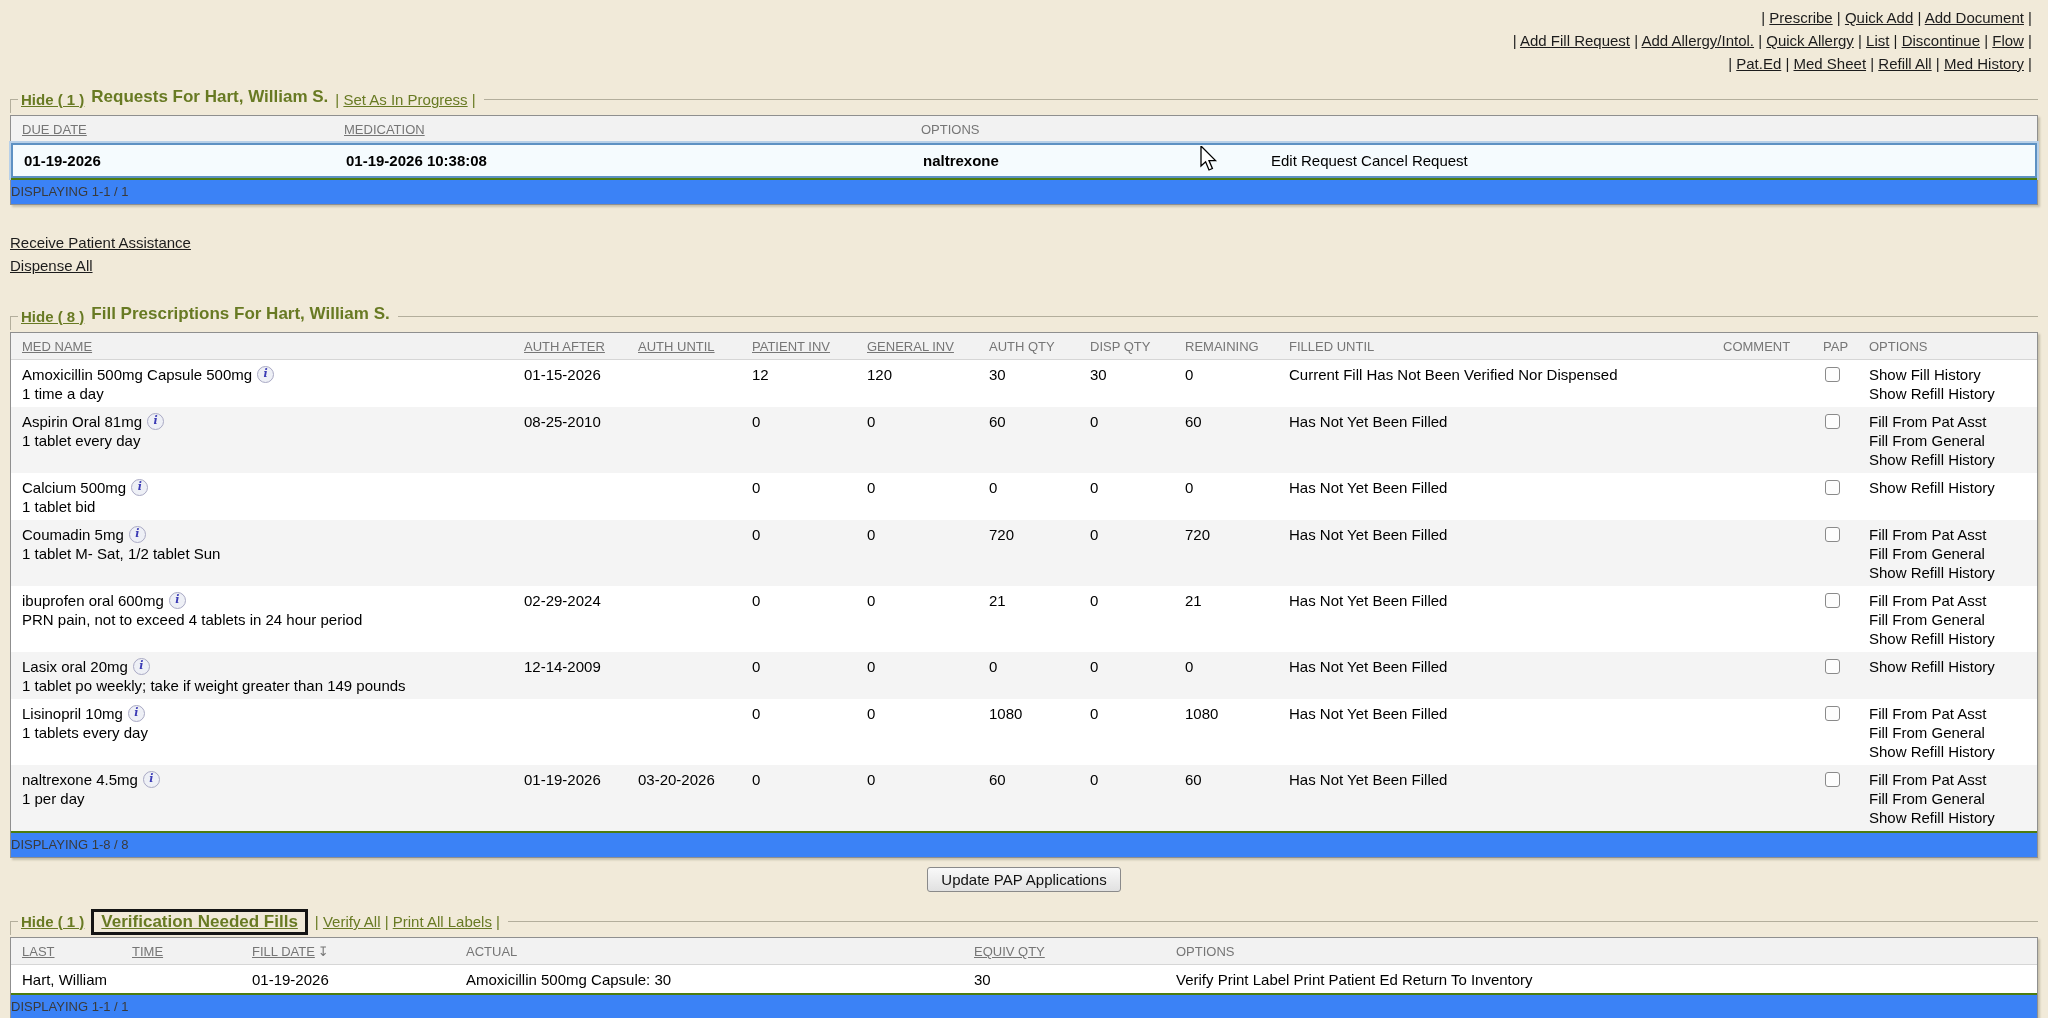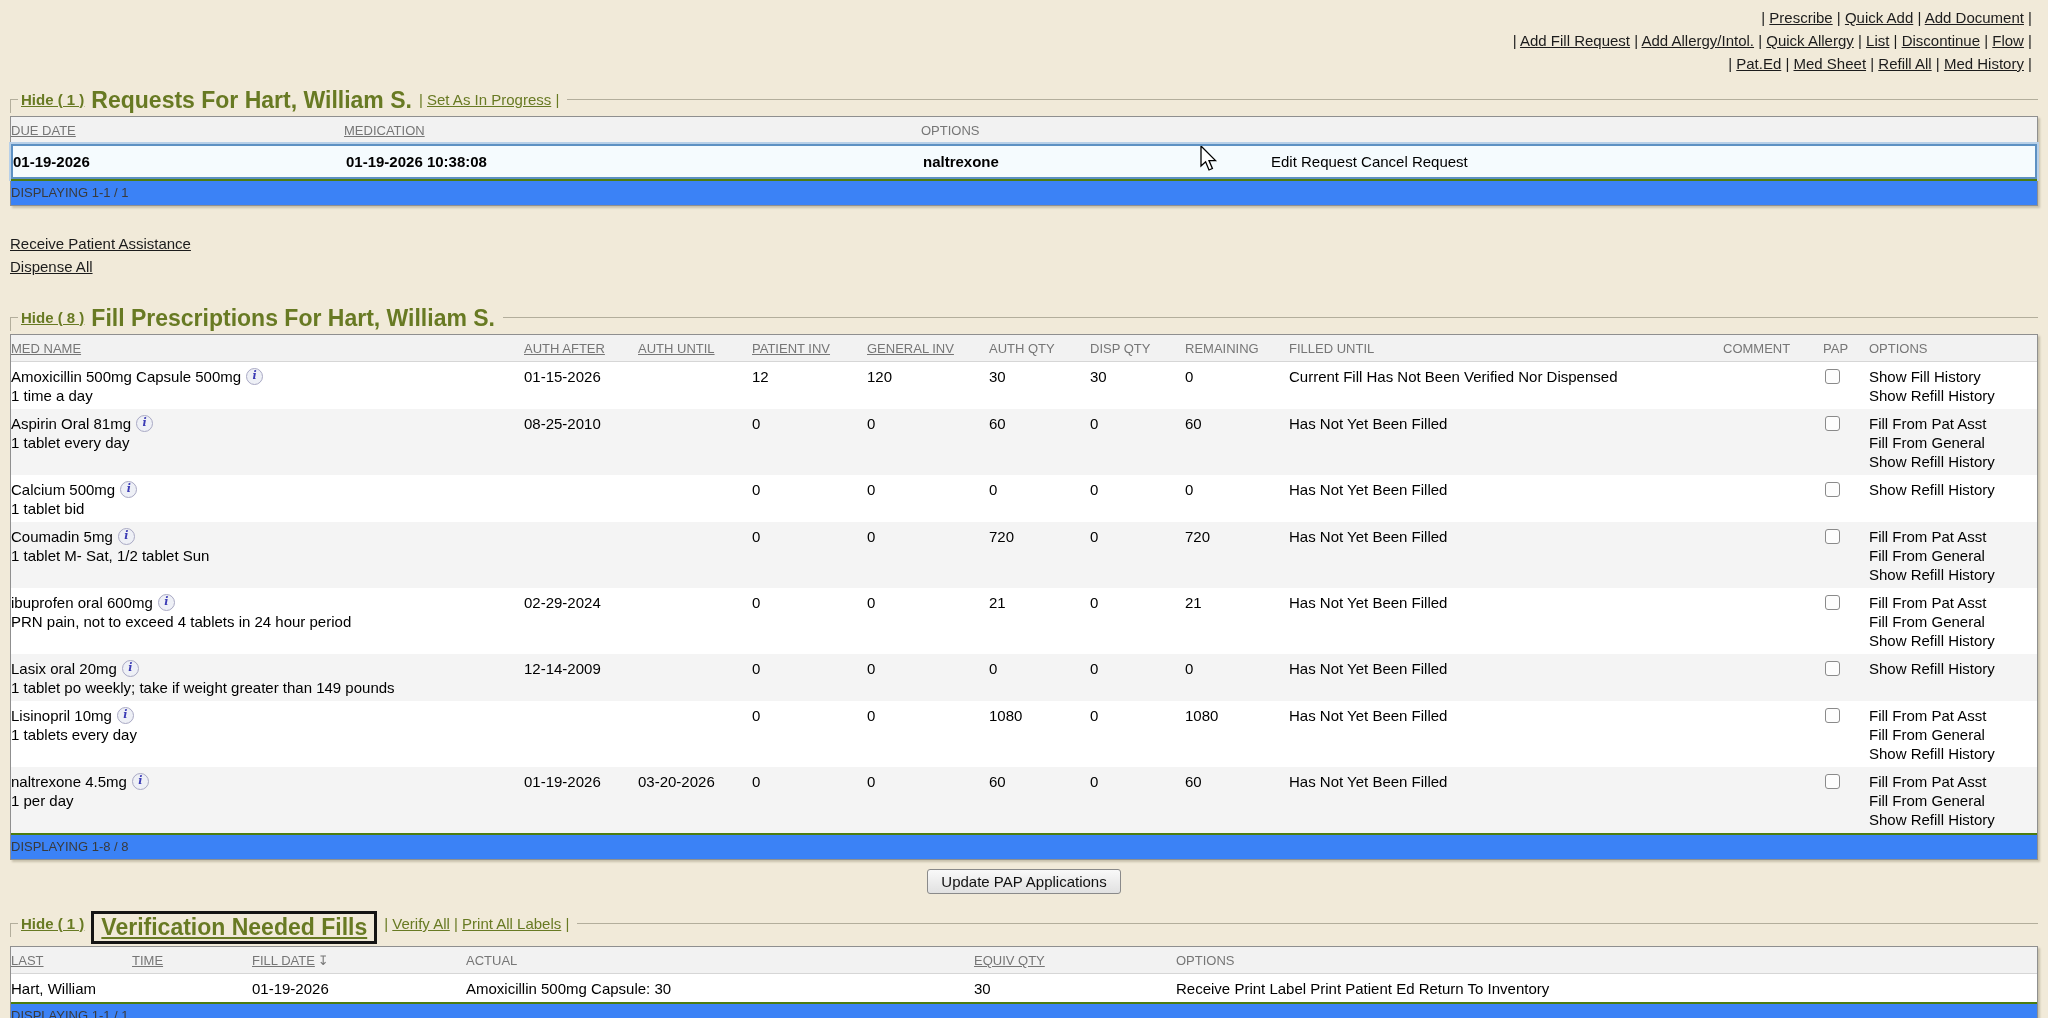--- a/index.html
+++ b/index.html
@@ -13,32 +13,32 @@
 
   
   .top-links{padding:6px 16px 0 0;text-align:right;font-size:15px;line-height:23px;color:#1c1c1c;}
   .top-links a{color:#1c1c1c;text-decoration:underline;cursor:pointer;white-space:nowrap;}
 
   
   .section{margin:0 10px;}
   .legend{display:flex;align-items:flex-start;color:#687a23;font-size:15px;white-space:nowrap;}
   .corner{width:7px;height:13px;border-top:1px solid #b3ae9c;border-left:1px solid #b3ae9c;margin-top:12px;flex:0 0 auto;}
   .hide-link{color:#687a23;font-weight:bold;text-decoration:underline;margin:4px 7px 0 3px;cursor:pointer;}
-  .sec-title{font-size:23px;font-weight:bold;}
+  .sec-title{font-size:17px;font-weight:bold;}
   .black-box{border:3px solid #151515;padding:0 7px;display:inline-block;text-decoration:underline;}
   .legend-actions{margin:4px 0 0 7px;}
   .legend-actions a{color:#687a23;text-decoration:underline;cursor:pointer;}
   .legend-line{flex:1 1 auto;border-top:1px solid #b3ae9c;margin:12px 0 0 8px;}
 
   
   .tbl{background:#fff;border:1px solid #8f8f8f;box-shadow:2px 2px 2px #c8c1ac;margin-top:2px;font-size:15px;}
   .thead{background:#f2f2f2;border-bottom:1px solid #d6d6d6;color:#767676;font-size:13px;}
   .th{padding:6px 4px 5px 0;white-space:nowrap;}
   .th.sortable span.lbl{text-decoration:underline;cursor:pointer;}
-  .grid>.th:first-child,.grid>.cell:first-child{}
+  .grid>.th:first-child,.grid>.cell:first-child{padding-left:11px;}
   .cell{padding:5px 4px 4px 0;line-height:19px;vertical-align:top;}
   .grid{display:grid;}
   .req-grid{grid-template-columns:333px 577px 348px 1fr;}
   .fill-grid{grid-template-columns:513px 114px 114px 115px 122px 101px 95px 104px 434px 100px 46px 1fr;}
   .ver-grid{grid-template-columns:121px 120px 214px 508px 202px 1fr;}
 
   .req-row{background:#f5fbfe;border:2px solid #5d91c3;box-shadow:0 0 0 2px #b8d0e8;margin:0;}
   .req-row .cell{padding-top:6px;padding-bottom:6px;}
   .bold{font-weight:bold;}
 
@@ -323,21 +323,21 @@
           <div class="th sortable"><span class="lbl">EQUIV QTY</span></div>
           <div class="th"><span class="lbl">OPTIONS</span></div>
         </div>
       <div id="ver-body">
           <div class="grid ver-grid">
             <div class="cell">Hart, William</div>
             <div class="cell"></div>
             <div class="cell">01-19-2026</div>
             <div class="cell">Amoxicillin 500mg Capsule: 30</div>
             <div class="cell">30</div>
-            <div class="cell"><span class="action-inline">Receive</span> <span class="action-inline">Print Label</span> <span class="action-inline">Print Patient Ed</span> <span class="action-inline">Return To Inventory</span></div>
+            <div class="cell"><span class="action-inline">Verify</span> <span class="action-inline">Print Label</span> <span class="action-inline">Print Patient Ed</span> <span class="action-inline">Return To Inventory</span></div>
           </div>
         </div>
       <div class="tfoot">DISPLAYING 1-1 / 1</div>
     </div>
   </div>
 
   <svg class="cursor" viewBox="0 0 22 26">
     <polygon points="1,0 1,20 5.6,15.8 9,24 12.4,22.5 9,14.6 15.5,14.6" fill="#ffffff" stroke="#000000" stroke-width="1.3"></polygon>
   </svg>
 </div>

